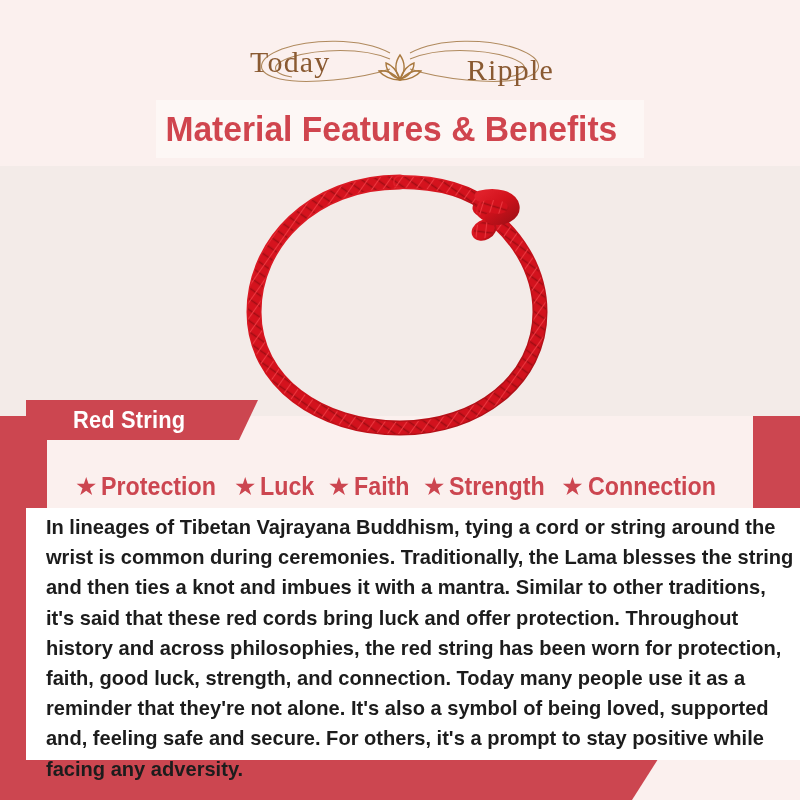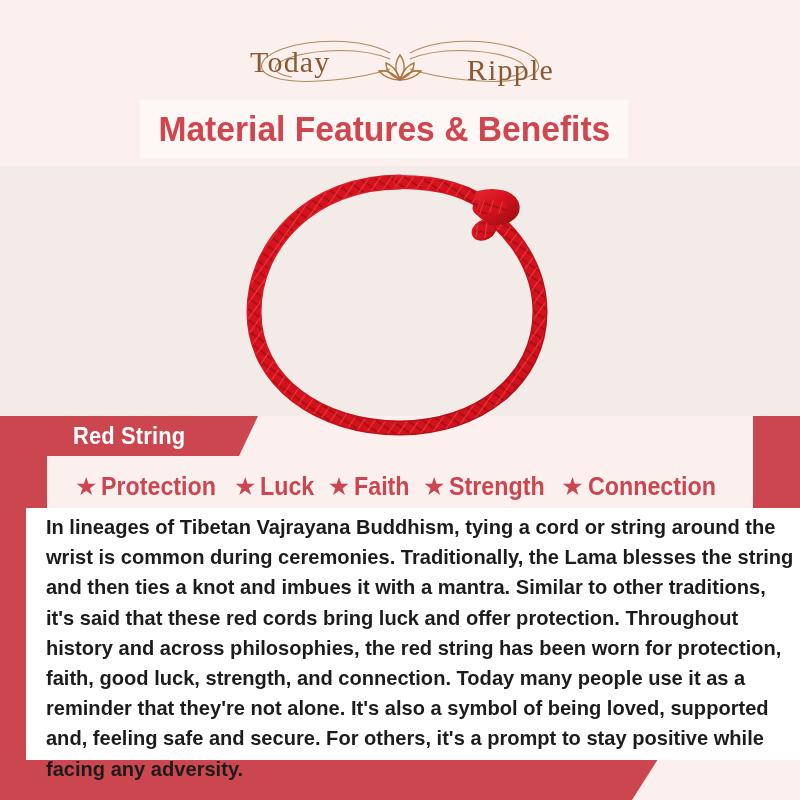--- a/index.html
+++ b/index.html
@@ -51,43 +51,43 @@
   }
   #logo-karma{left:10px;}
   #logo-ripple{right:6px;margin-top:8px;}
   #logo-flourish{position:absolute;inset:0;}
   #logo-lotus{
     position:absolute;left:50%;top:12px;transform:translateX(-50%);
   }
 
   
   #title-banner{
-    position:absolute;top:100px;left:140px;width:488px;height:58px;
+    position:absolute;top:100px;left:156px;width:488px;height:58px;
     background:#fdf7f5;
-    display:flex;align-items:center;justify-content:center;
+    display:flex;align-items:center;
   }
   #title-text{
     font-family:"Liberation Sans", sans-serif;
     font-weight:bold;font-size:35px;color:#d0454e;
     letter-spacing:0px;transform:scaleX(.96);white-space:nowrap;
   }
 
   
   #product-area{
     position:absolute;top:166px;left:0;width:800px;height:250px;
     background:#f3ebe8;
   }
   #bracelet-wrap{
     position:absolute;left:0;top:0;width:800px;height:280px;
     display:flex;align-items:flex-start;justify-content:center;
   }
 
   
   #label-banner{
-    position:absolute;top:416px;left:26px;height:40px;width:232px;
+    position:absolute;top:400px;left:26px;height:40px;width:232px;
     background:#cc4650;
     clip-path:polygon(0 0,100% 0,calc(100% - 19px) 100%,0 100%);
     display:flex;align-items:center;
   }
   #label-text{
     margin-left:44px;color:#ffffff;font-weight:bold;font-size:23px;
     font-family:"Liberation Sans", sans-serif;transform:scaleX(.95);
     letter-spacing:.2px;
   }
 

